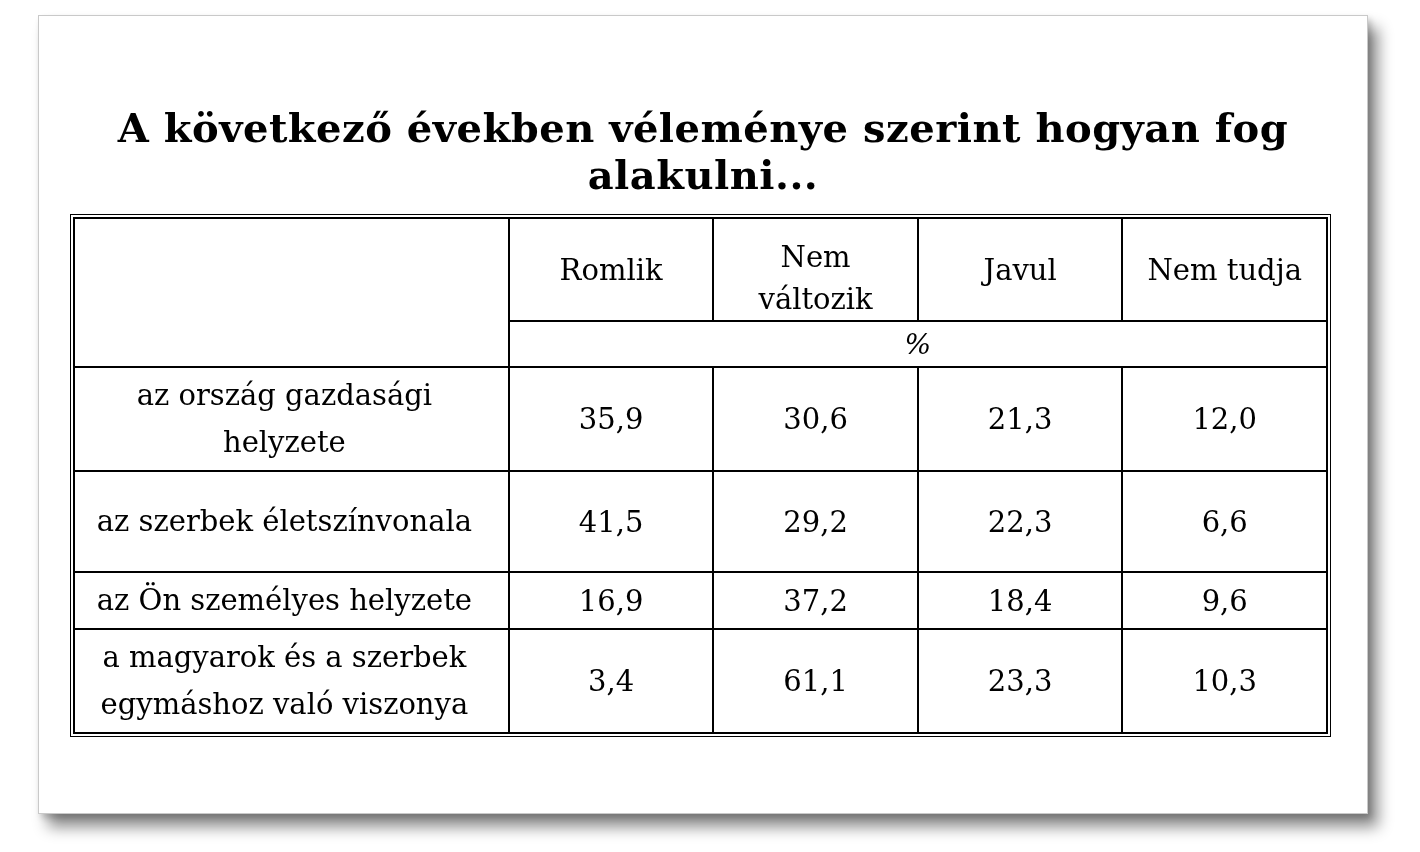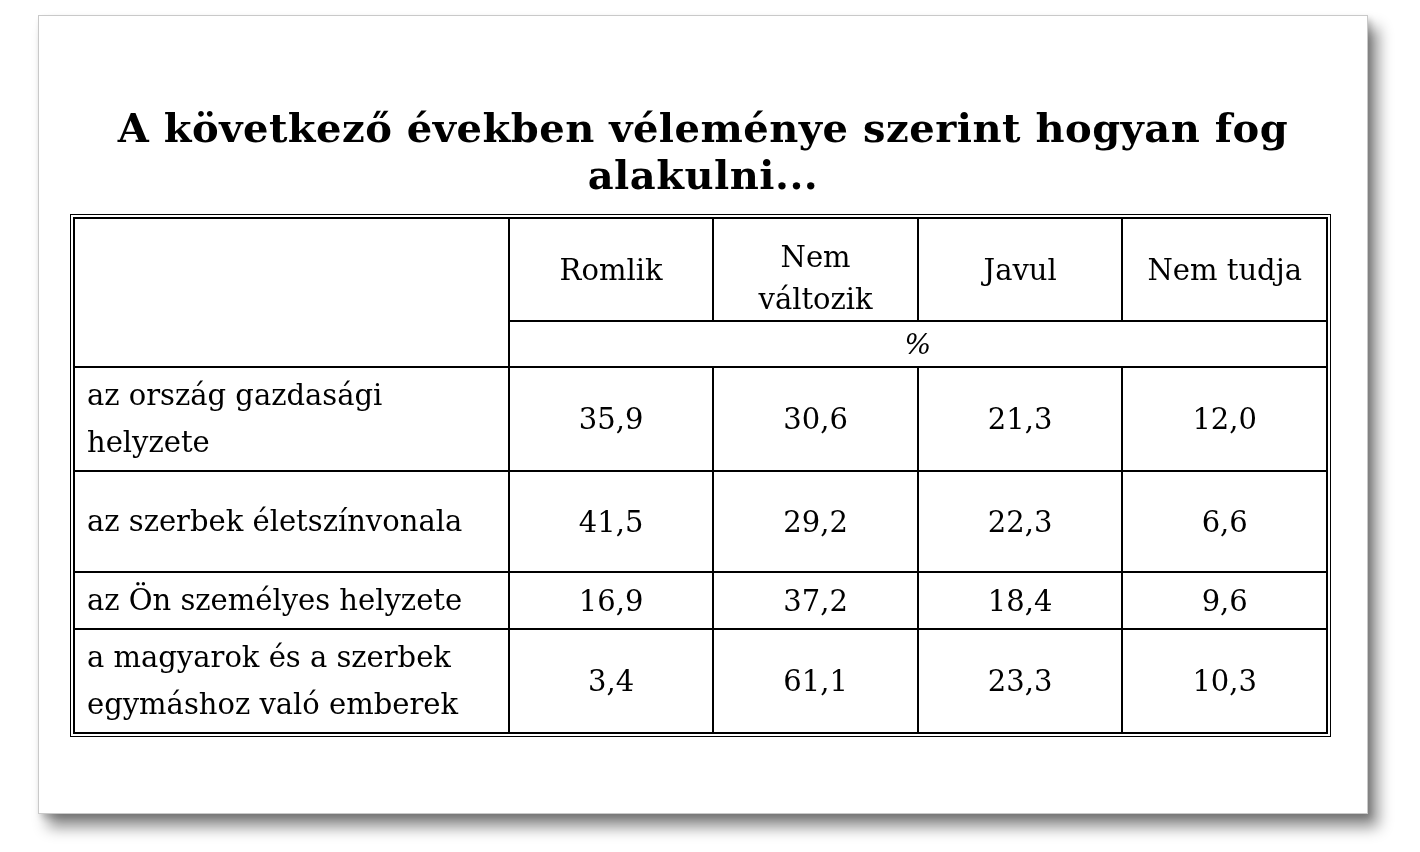--- a/index.html
+++ b/index.html
@@ -45,21 +45,21 @@
   col.c-num   { width: 16.325%; }
   th, td {
     border: 2px solid #000;
     font-size: 29px;
     font-weight: normal;
     text-align: center;
     vertical-align: middle;
     overflow: hidden;
   }
   td.label {
-    text-align: left;
+    text-align: center;
     padding: 4px 26px 4px 12px;
     line-height: 1.62;
   }
   th span { line-height: 1.45; }
   .hdr-wrap span { display: inline-block; max-width: 125px; margin-top: 17px; }
   td.unit {
     font-style: italic;
     font-size: 28px;
   }
   tr.r-head { height: 100px; }
@@ -123,21 +123,21 @@
 
       <tr class="r-short">
         <td class="label">az Ön személyes helyzete</td>
         <td>16,9</td>
         <td>37,2</td>
         <td>18,4</td>
         <td>9,6</td>
       </tr>
 
       <tr class="r-tall">
-        <td class="label">a magyarok és a szerbek egymáshoz való emberek</td>
+        <td class="label">a magyarok és a szerbek egymáshoz való viszonya</td>
         <td>3,4</td>
         <td>61,1</td>
         <td>23,3</td>
         <td>10,3</td>
       </tr>
 
     </tbody>
       </table>
   </div>
 </div>

